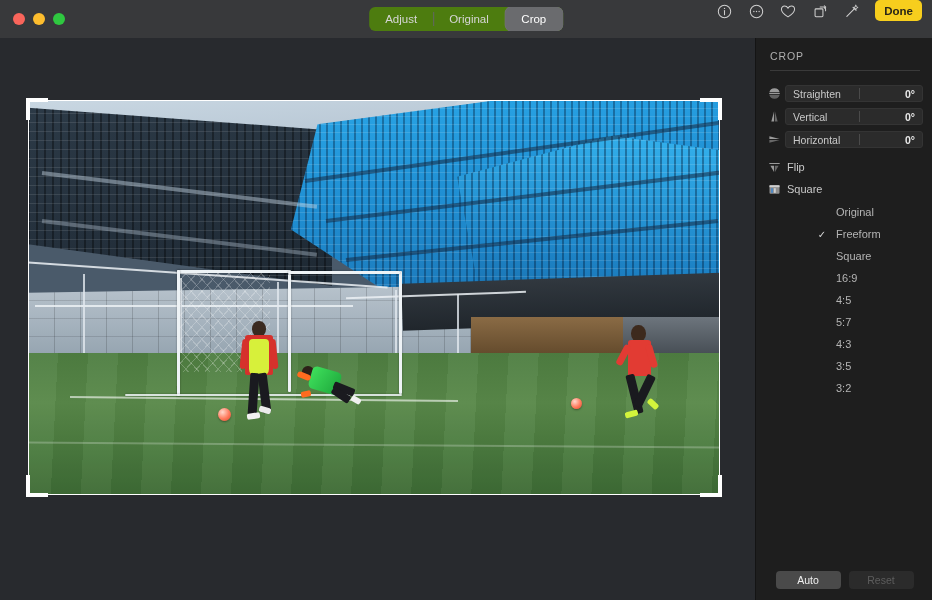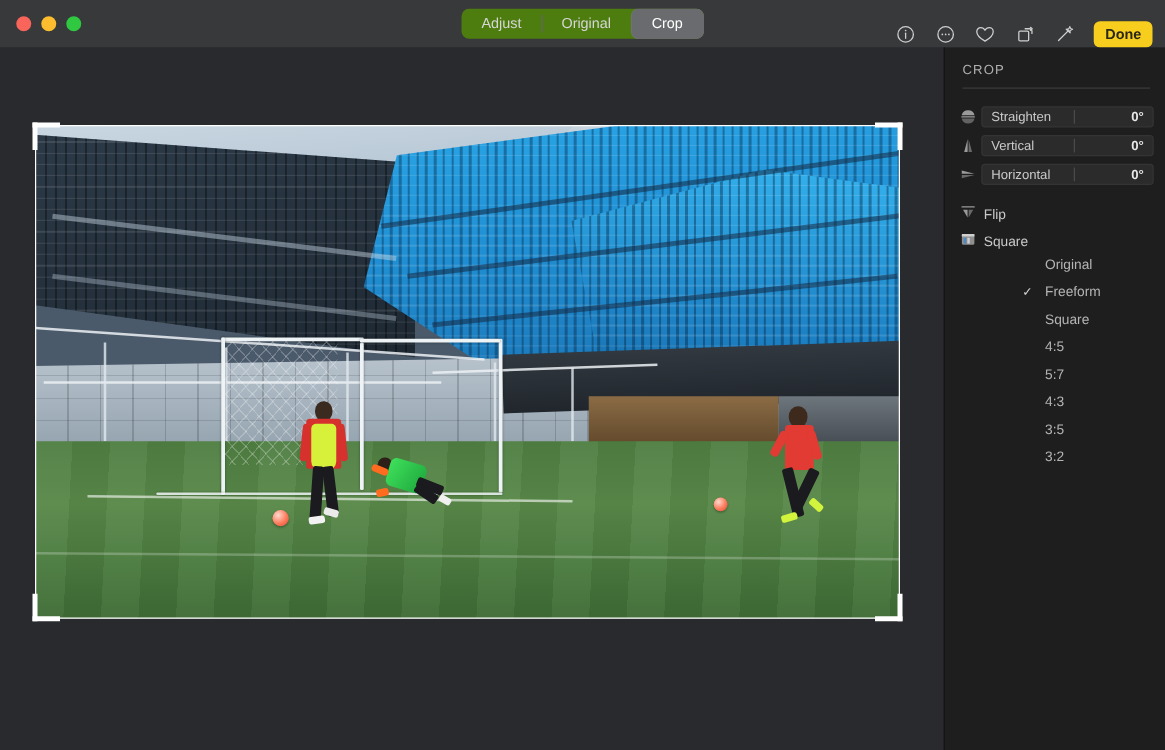--- a/index.html
+++ b/index.html
@@ -44,21 +44,21 @@
     width: 1px; background: #646567;
   }
   .seg-tab.active {
     background: #6a6b6e; color: #fff; box-shadow: 0 0 0 0.5px #76777a;
   }
   .seg-tab.active::before, .seg-tab.active + .seg-tab::before { background: transparent; }
 
   
   .tools {
     position: absolute; right: 10px; top: 0; height: 38px;
-    display: flex; align-items: flex-end; gap: 10px;
+    display: flex; align-items: flex-start; gap: 10px;
   }
   .tool-icon {
     width: 22px; height: 22px; display: flex; align-items: center;
     justify-content: center; color: #cfcfcf; cursor: default;
   }
   .tool-icon svg { display: block; }
   .done-btn {
     background: #f7ce1d; color: #2a2618; font-size: 11.5px; font-weight: bold;
     border: none; border-radius: 5px; height: 21px; padding: 0 9px;
     cursor: default; margin-left: 2px; font-family: "Liberation Sans", sans-serif;
@@ -262,21 +262,21 @@
   }
   .slider-sep {
     position: absolute; left: 54%; top: 2px; bottom: 2px; width: 1px;
     background: #4a4a4a;
   }
   .slider-value {
     font-size: 10.5px; color: #e8e8e8; padding-right: 7px; font-weight: bold;
   }
 
   .menu-row {
-    display: flex; align-items: flex-end; height: 22px; margin: 0 9px;
+    display: flex; align-items: center; height: 22px; margin: 0 9px;
     padding-left: 0; cursor: default;
   }
   .menu-row .menu-label {
     font-size: 11px; color: #c9c9c9; margin-left: 4px;
   }
   .aspect-list { margin-top: 1px; margin-left: 48px; }
   .aspect-item {
     display: flex; align-items: center; height: 22px; margin: 0 9px;
     cursor: default; position: relative;
   }
@@ -550,34 +550,42 @@
       <div class="aspect-item">
         <span class="check">✓</span>
         <span class="aspect-label">Freeform</span>
       </div>
       <div class="aspect-item">
         <span class="check"></span>
         <span class="aspect-label">Square</span>
       </div>
       <div class="aspect-item">
         <span class="check"></span>
+        <span class="aspect-label">16:9</span>
+      </div>
+      <div class="aspect-item">
+        <span class="check"></span>
         <span class="aspect-label">4:5</span>
       </div>
       <div class="aspect-item">
         <span class="check"></span>
         <span class="aspect-label">5:7</span>
       </div>
       <div class="aspect-item">
         <span class="check"></span>
         <span class="aspect-label">4:3</span>
       </div>
       <div class="aspect-item">
         <span class="check"></span>
         <span class="aspect-label">3:5</span>
       </div>
       <div class="aspect-item">
         <span class="check"></span>
         <span class="aspect-label">3:2</span>
       </div>
     </div>
 
+    <div class="sidebar-footer">
+      <button class="ft-btn auto">Auto</button>
+      <button class="ft-btn reset">Reset</button>
+    </div>
   </div>
 </div>
 
 </body></html>

